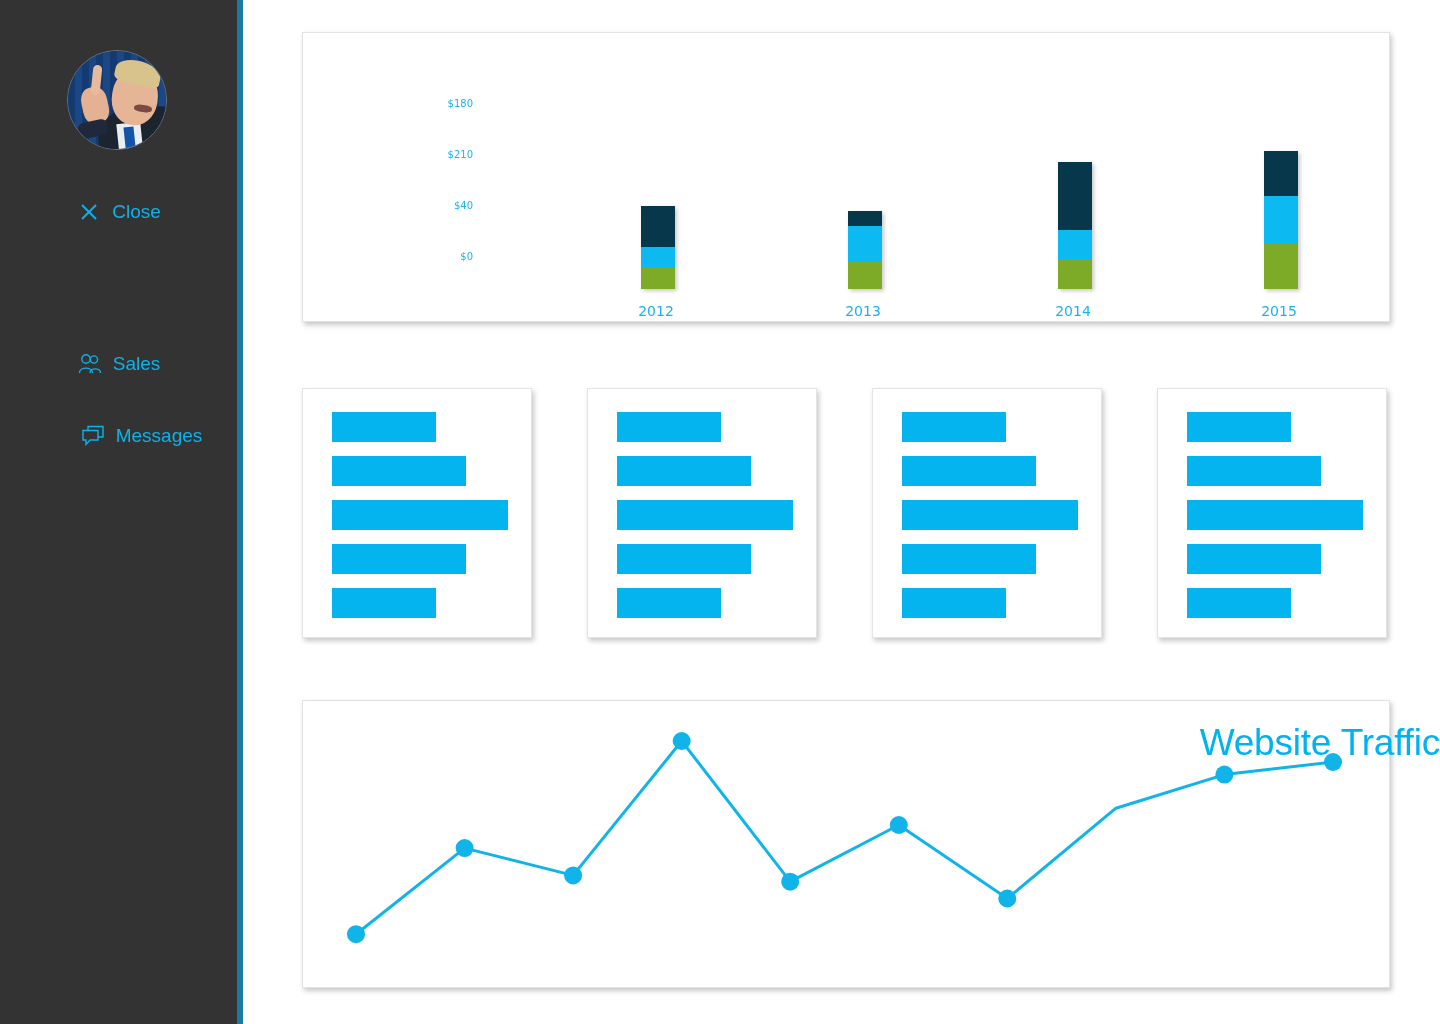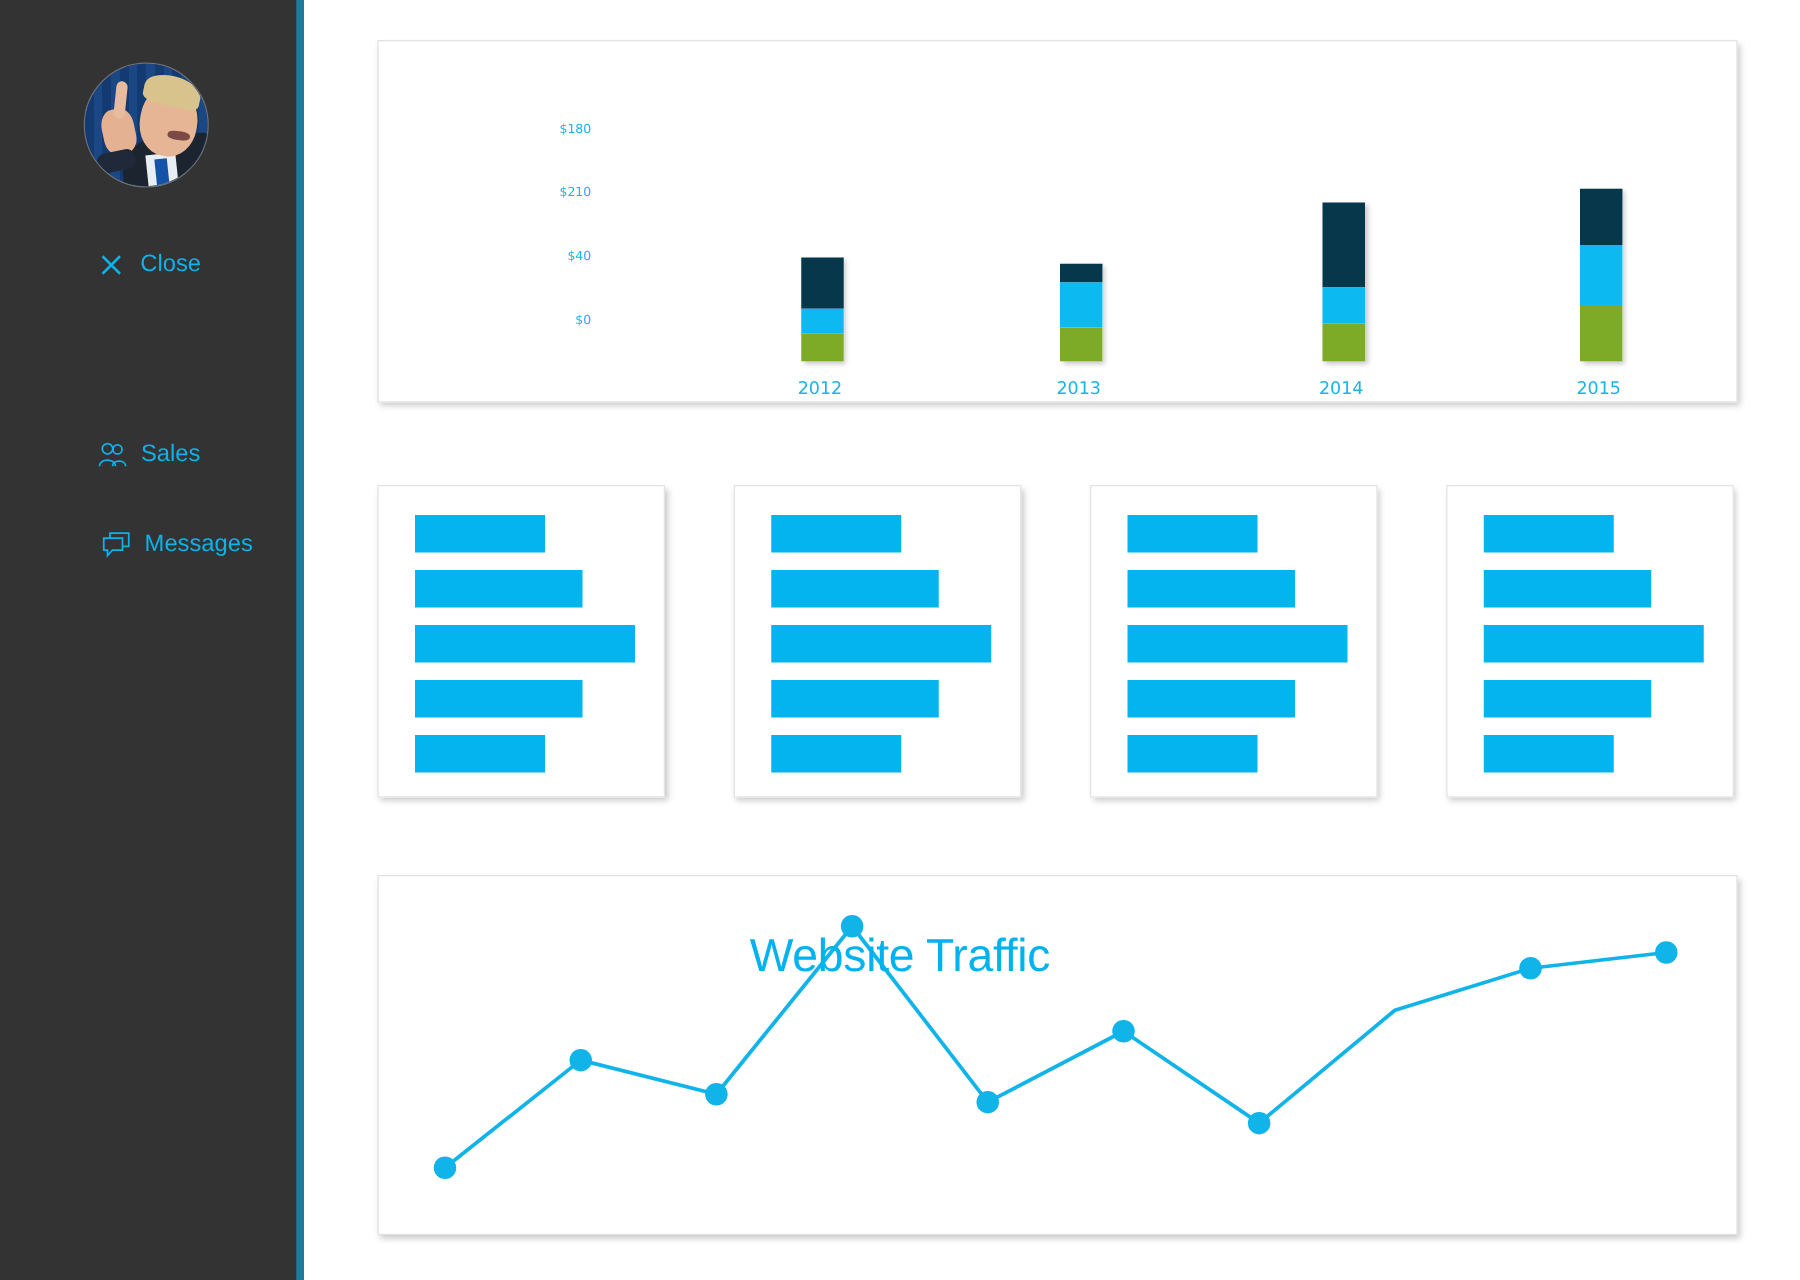--- a/index.html
+++ b/index.html
@@ -249,27 +249,26 @@
     left: 302px;
     top: 700px;
     width: 1088px;
     height: 288px;
   }
   #traffic-title {
     position: absolute;
     top: 722px;
     left: 0;
     width: 100%;
-    text-align: center;
+    text-align: right;
     font-size: 37px;
     color: #00b3ef;
     letter-spacing: -0.2px;
     z-index: 3;
     pointer-events: none;
-    margin-top: 22px;
   }
   #traffic-svg {
     position: absolute;
     left: 0; top: 0;
     width: 1088px;
     height: 288px;
   }
 </style>
 </head>
 <body>

